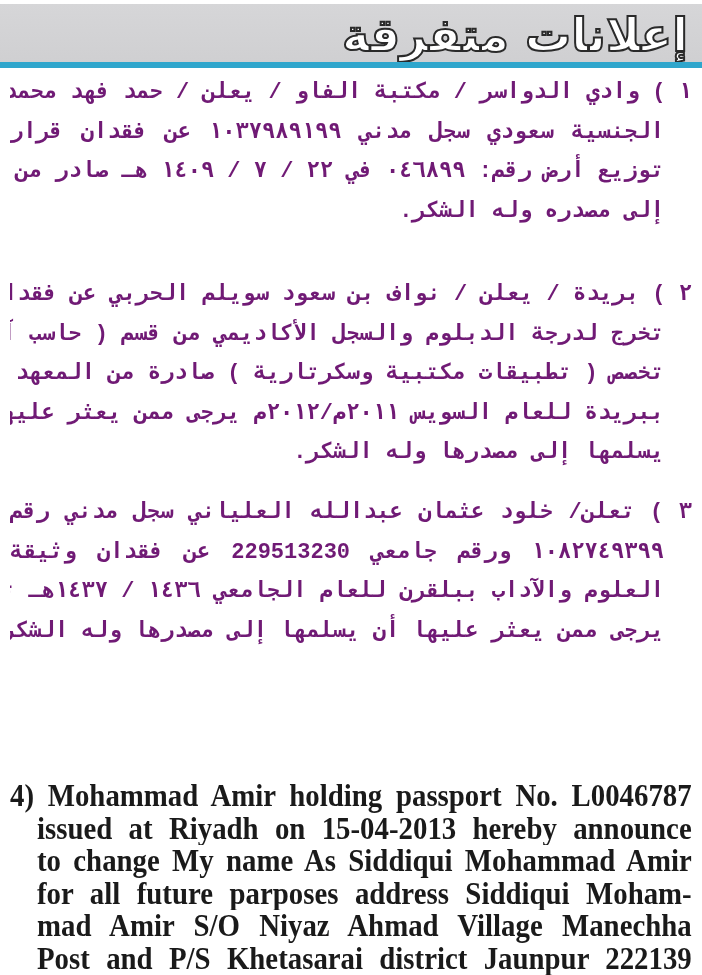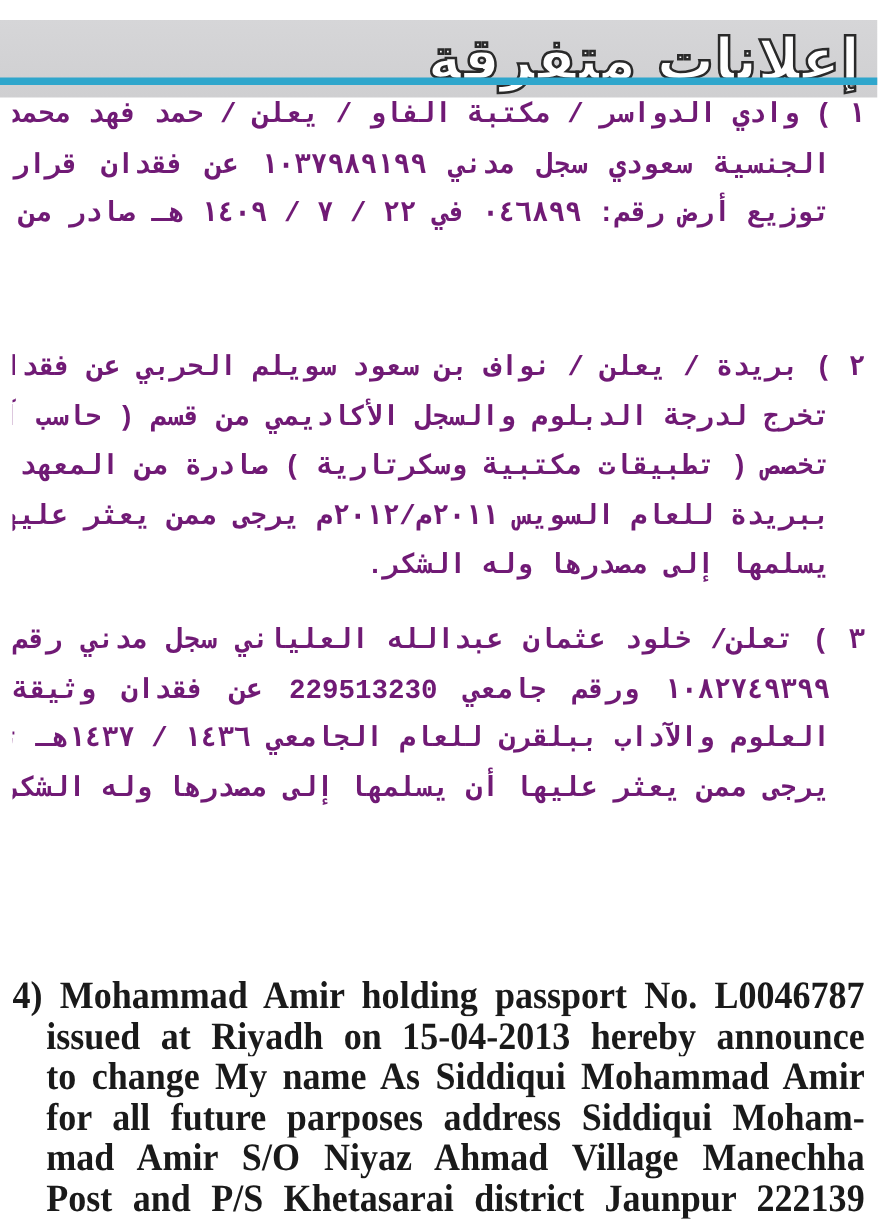--- a/index.html
+++ b/index.html
@@ -10,21 +10,21 @@
     body {
       width: 702px;
       height: 975px;
       overflow: hidden;
       position: relative;
       font-family: "DejaVu Sans", sans-serif;
       color: #1a1a1a;
     }
     .header {
       position: absolute;
-      left: 0; top: 16px;
+      left: 0; top: 4px;
       width: 702px;
       height: 62px;
       background: linear-gradient(to bottom, #d6d6d8 0%, #cfcfd1 100%);
     }
     .header-title {
       position: absolute;
       right: 14px;
       top: 2px;
       height: 58px;
       line-height: 58px;
@@ -102,20 +102,21 @@
 
 <div class="header">
   <div class="header-title">إعلانات متفرقة</div>
 </div>
 <div class="header-stripe"></div>
 
 <div class="ad-ar" style="top:73px;">
   <div class="ar-line">١ ) وادي الدواسر / مكتبة الفاو / يعلن / حمد فهد محمد السويس</div>
   <div class="ar-line cont">الجنسية سعودي سجل مدني ١٠٣٧٩٨٩١٩٩ عن فقدان قرار</div>
   <div class="ar-line cont">توزيع أرض رقم: ٠٤٦٨٩٩ في ٢٢ / ٧ / ١٤٠٩ هـ صادر من وزارة</div>
+  <div class="ar-line cont last">إلى مصدره وله الشكر.</div>
 </div>
 
 <div class="ad-ar" style="top:275px;">
   <div class="ar-line">٢ ) بريدة / يعلن / نواف بن سعود سويلم الحربي عن فقدان وثيقة</div>
   <div class="ar-line cont">تخرج لدرجة الدبلوم والسجل الأكاديمي من قسم ( حاسب آلي )</div>
   <div class="ar-line cont">تخصص ( تطبيقات مكتبية وسكرتارية ) صادرة من المعهد المهني</div>
   <div class="ar-line cont">ببريدة للعام السويس ٢٠١١م/٢٠١٢م يرجى ممن يعثر عليها أن</div>
   <div class="ar-line cont last">يسلمها إلى مصدرها وله الشكر.</div>
 </div>
 

